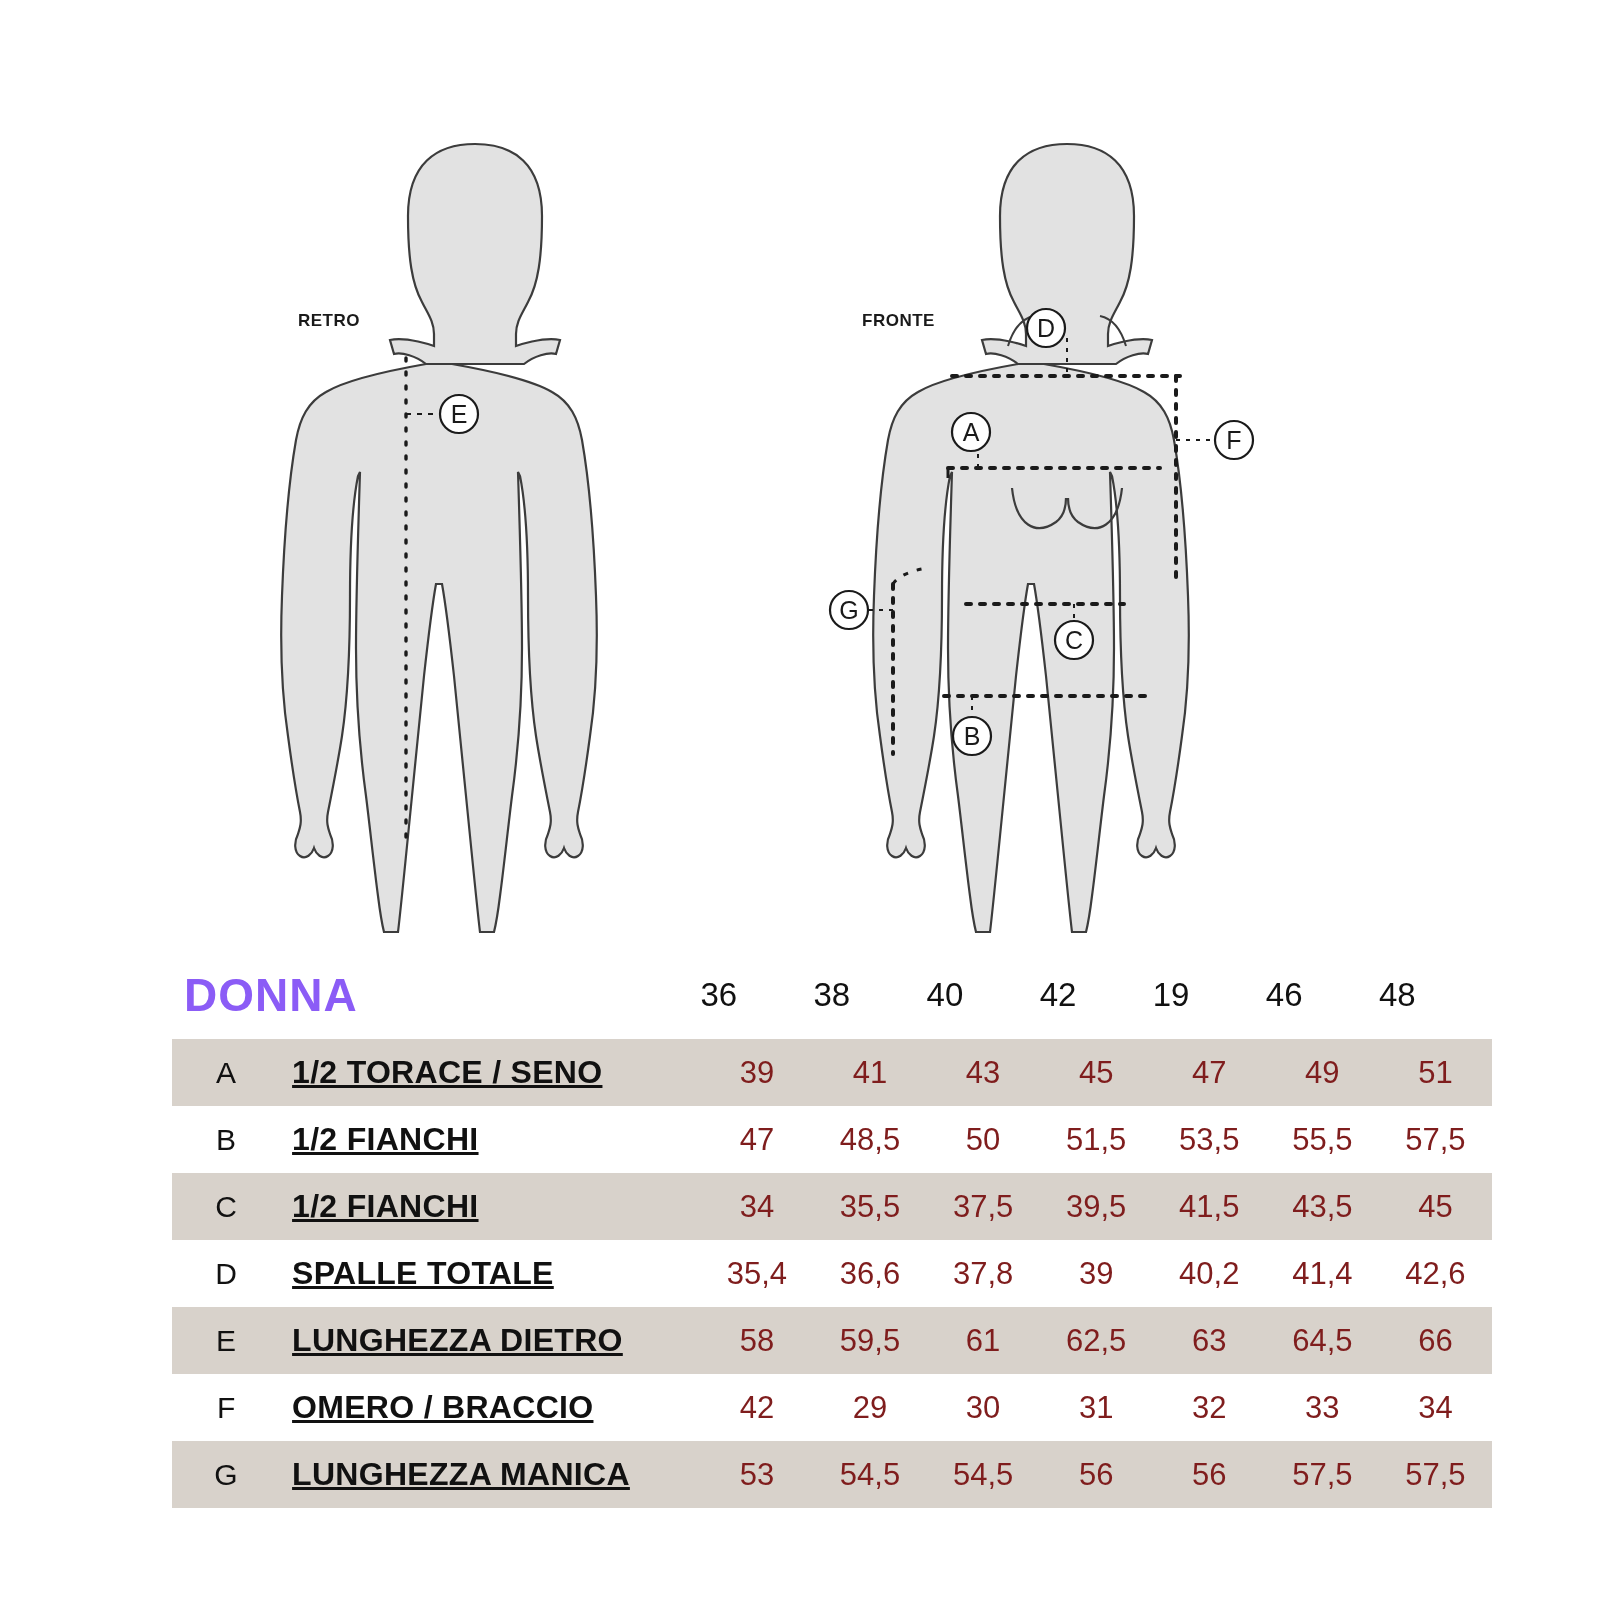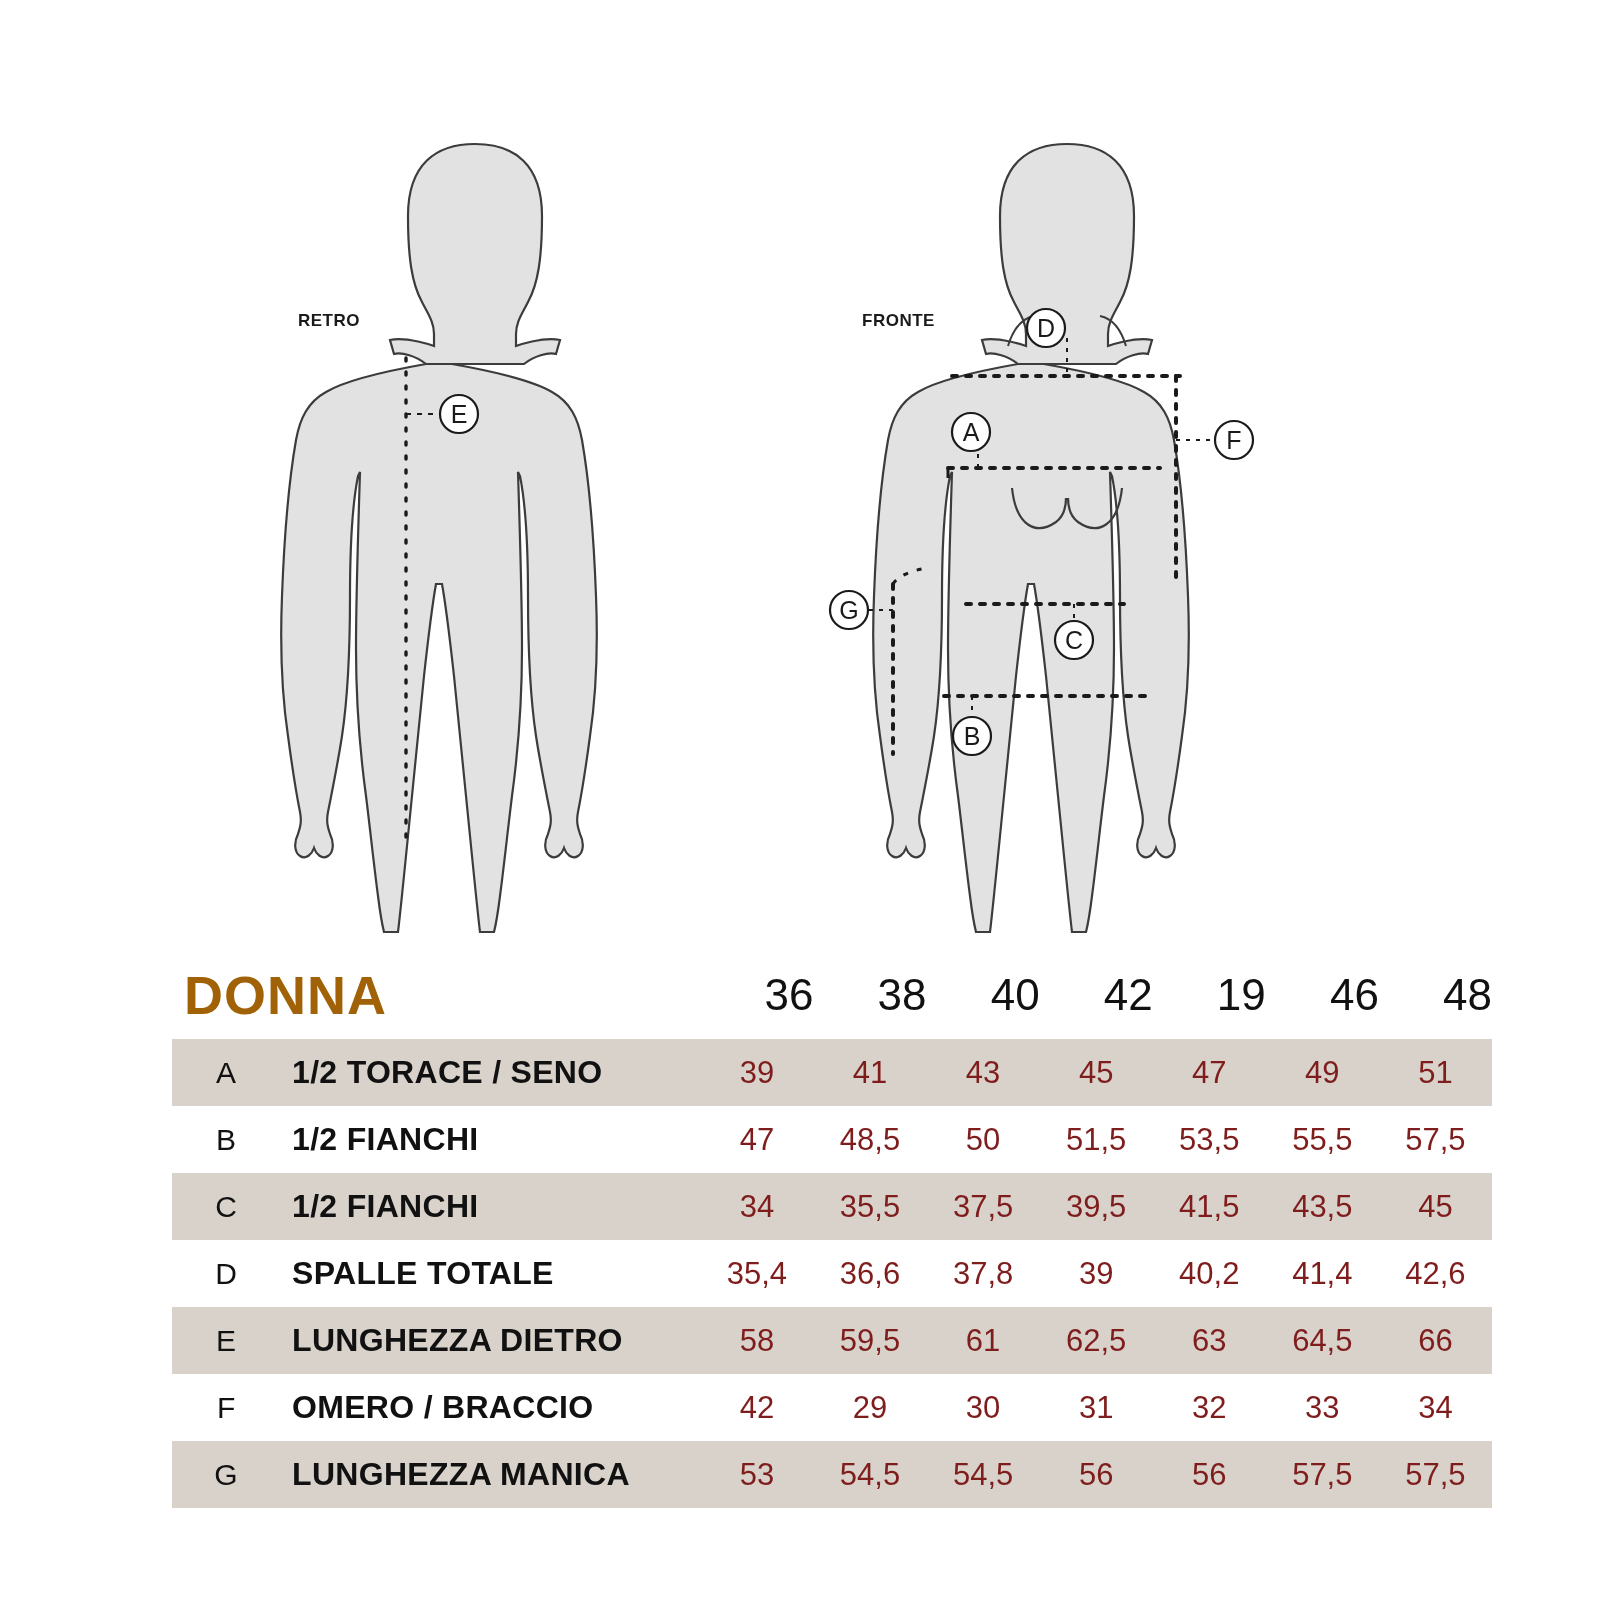--- a/index.html
+++ b/index.html
@@ -71,28 +71,28 @@
 
   .head-row th {
     height: 88px;
     vertical-align: middle;
     background: #ffffff;
     border: none;
   }
   .title-cell {
     text-align: left;
     padding-left: 12px !important;
-    font-size: 54px;
+    font-size: 46px;
     font-weight: bold;
     letter-spacing: 1px;
-    color: #a16207;
+    color: #8b5cf6;
   }
   .size-head {
-    text-align: right;
-    font-size: 44px;
+    text-align: left;
+    font-size: 33px;
     font-weight: normal;
     color: #111111;
   }
 
   tbody tr { height: 67px; }
   tbody tr.shaded td { background: #d8d2cb; }
   tbody tr.plain td  { background: #ffffff; }
 
   td.letter {
     text-align: center;
@@ -100,20 +100,21 @@
     font-weight: normal;
     color: #111111;
   }
   td.name {
     text-align: left;
     padding-left: 12px !important;
     font-size: 32px;
     font-weight: bold;
     letter-spacing: 0.3px;
     color: #111111;
+    text-decoration: underline;
   }
   td.val {
     text-align: center;
     font-size: 31px;
     color: #7f1d1d;
   }
 </style>
 </head>
 <body>
 

